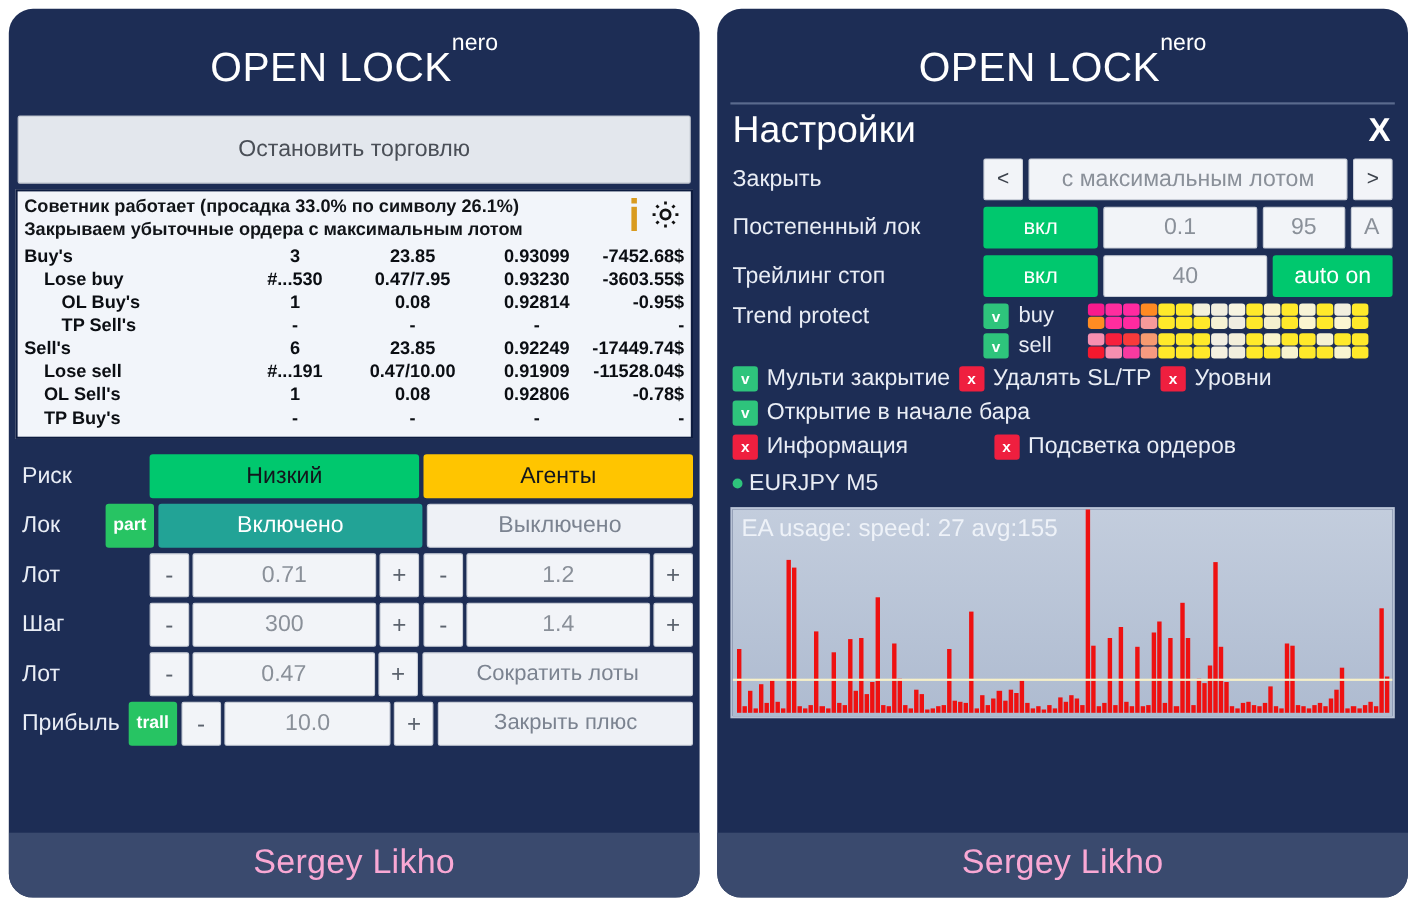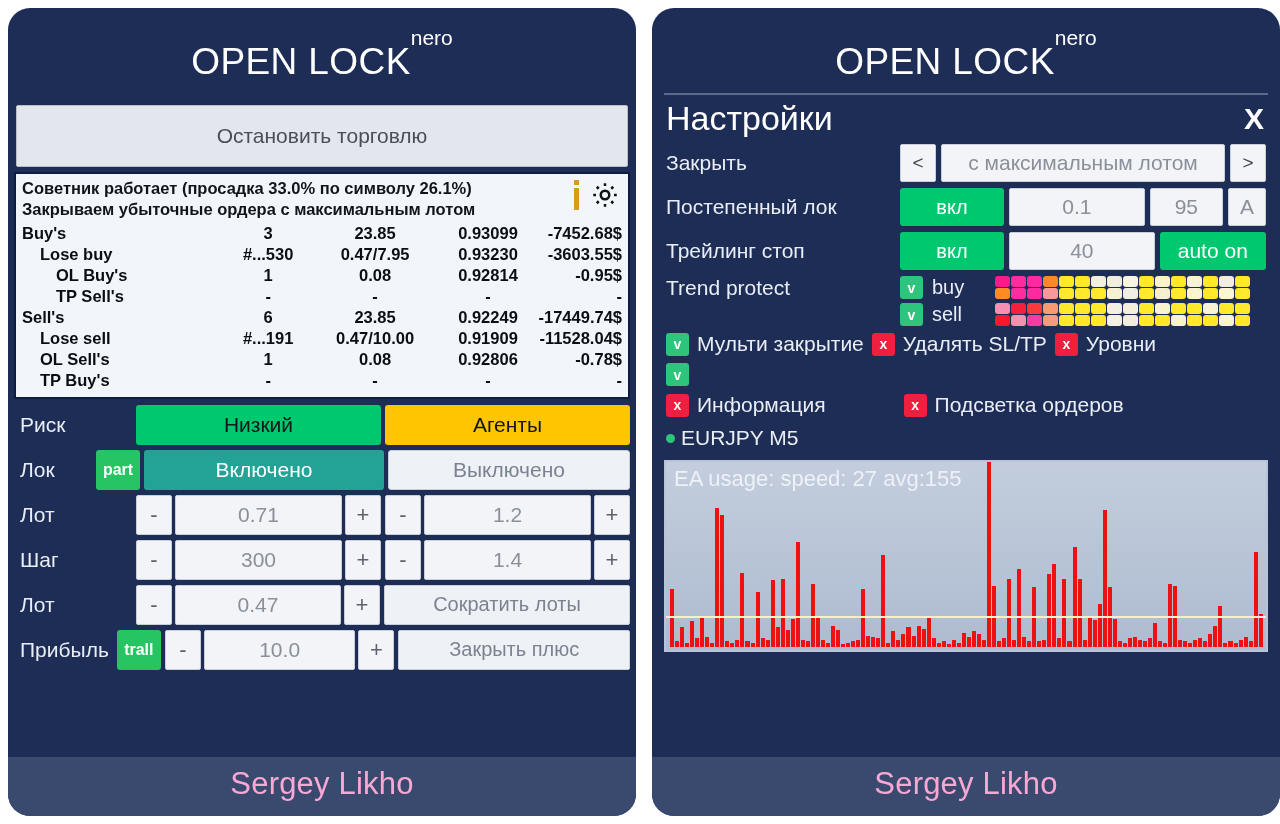--- a/index.html
+++ b/index.html
@@ -26,21 +26,21 @@
   .brand-left{ padding:33px 0 22px; }
   .brand-right{ padding:33px 0 10px; }
 
   
   .stop-btn{
     margin:0 8px; height:62px; background:#e3e7ed; color:#4a4f57;
     border:1px solid #b9bfc9; display:flex; align-items:center; justify-content:center;
     font-size:21px; border-radius:2px;
   }
   .status-box{
-    margin:5px 6px 0; background:#f2f5fa; border:2px solid #0d1c40;
+    margin:5px 6px 8px; background:#f2f5fa; border:2px solid #0d1c40;
     padding:4px 6px 6px; flex:0 0 auto;
   }
   .status-head{ display:flex; align-items:flex-start; }
   .status-texts{ flex:1; min-width:0; }
   .status-line{ font-size:16.5px; color:#111418; line-height:1.26; white-space:nowrap; font-weight:700; }
   .status-icons{ display:flex; align-items:center; gap:9px; padding:2px 2px 0 8px; }
   .ico-i{ width:8px; height:30px; display:block; position:relative; }
   .ico-i::before{ content:""; position:absolute; left:1px; top:0; width:5px; height:5px; background:#d99b1e; }
   .ico-i::after{ content:""; position:absolute; left:1px; top:8px; width:5px; height:22px; background:#d99b1e; }
   .gear{ width:30px; height:30px; display:block; }
@@ -100,21 +100,21 @@
 
   
   .hr{ height:2px; background:#5a6a8d; margin:0 12px 4px; }
   .settings-head{
     display:flex; align-items:center; justify-content:space-between;
     padding:0 16px 6px 14px;
   }
   .settings-title{ color:#ffffff; font-size:34px; }
   .close-x{ color:#ffffff; font-size:30px; font-weight:700; }
 
-  .r-row{ display:flex; align-items:center; padding:0 14px; margin-bottom:6px; min-height:38px; gap:6px; }
+  .r-row{ display:flex; align-items:center; padding:0 14px; margin-bottom:6px; min-height:38px; }
   .r-label{ color:#e9edf5; font-size:21px; width:228px; flex:0 0 auto; white-space:nowrap; }
   .r-ctrl{ flex:1; display:flex; gap:5px; }
   .arrow-btn{
     width:36px; background:#f2f4f8; border:1px solid #c9ced8; color:#3c424c; font-size:19px;
     display:flex; align-items:center; justify-content:center; border-radius:2px; height:38px;
   }
   .sel-val{
     flex:1; background:#f2f4f8; border:1px solid #c9ced8; color:#8a9099; font-size:21px; height:38px;
     display:flex; align-items:center; justify-content:center; border-radius:2px;
   }
@@ -517,20 +517,21 @@
       </div>
       <div class="chk-item">
         <div class="chk chk-x">x</div>
         <div class="chk-label">Уровни</div>
       </div>
     </div>
 
     <div class="chk-row">
       <div class="chk-item">
         <div class="chk chk-v">v</div>
+        <div class="chk-label">Открытие в начале бара</div>
       </div>
     </div>
 
     <div class="chk-row">
       <div class="chk-item">
         <div class="chk chk-x">x</div>
         <div class="chk-label">Информация</div>
       </div>
       <div class="sp-62"></div>
       <div class="chk-item">

